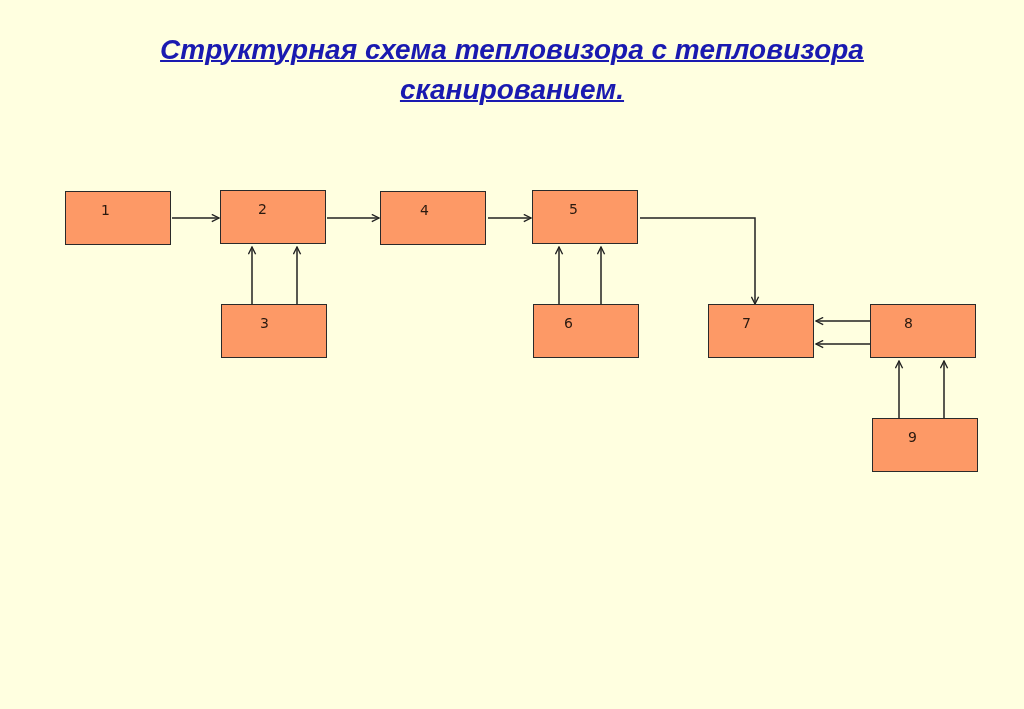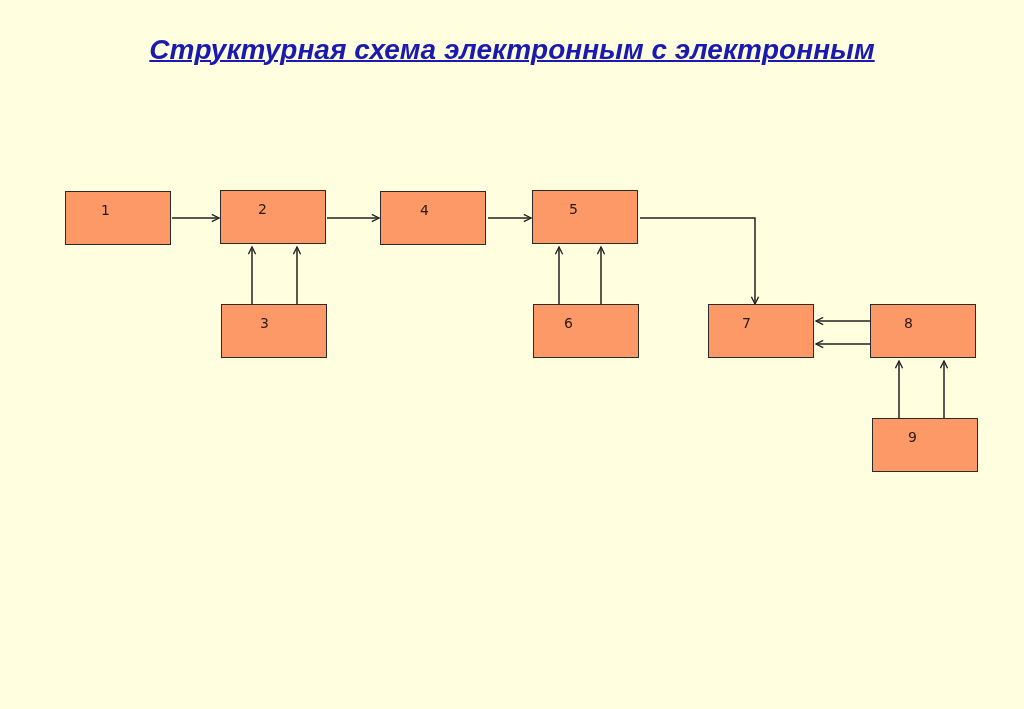--- a/index.html
+++ b/index.html
@@ -7,21 +7,22 @@
   .title { position:absolute; left:0; top:30px; width:1024px; text-align:center; color:#1a1ab0; font-weight:bold; font-style:italic; font-size:28px; line-height:40px; text-decoration:underline; text-decoration-thickness:2px; }
   .title div { margin:0; }
   .box { position:absolute; width:106px; height:54px; background:#fd9966; border:1.5px solid #2a2a2a; box-sizing:border-box; }
   .box .num { position:absolute; top:10px; font-family:"DejaVu Sans", sans-serif; font-size:14px; color:#2a1a10; }
   svg.wires { position:absolute; left:0; top:0; }
 </style>
 </head>
 <body>
 
 <div class="title">
-  <div>Структурная схема электронным с электронным</div>
+  <div>Структурная схема тепловизора с тепловизора</div>
+  <div>сканированием.</div>
 </div>
 
 <svg class="wires" width="1024" height="709">
   <defs>
     <marker id="arr" viewBox="0 0 10 10" refX="9" refY="5" markerWidth="9" markerHeight="9" orient="auto-start-reverse" markerUnits="userSpaceOnUse">
       <path d="M1,1 L9,5 L1,9" fill="none" stroke="#222" stroke-width="1.5"></path>
     </marker>
   </defs>
   <g stroke="#222" stroke-width="1.5" fill="none">
 

